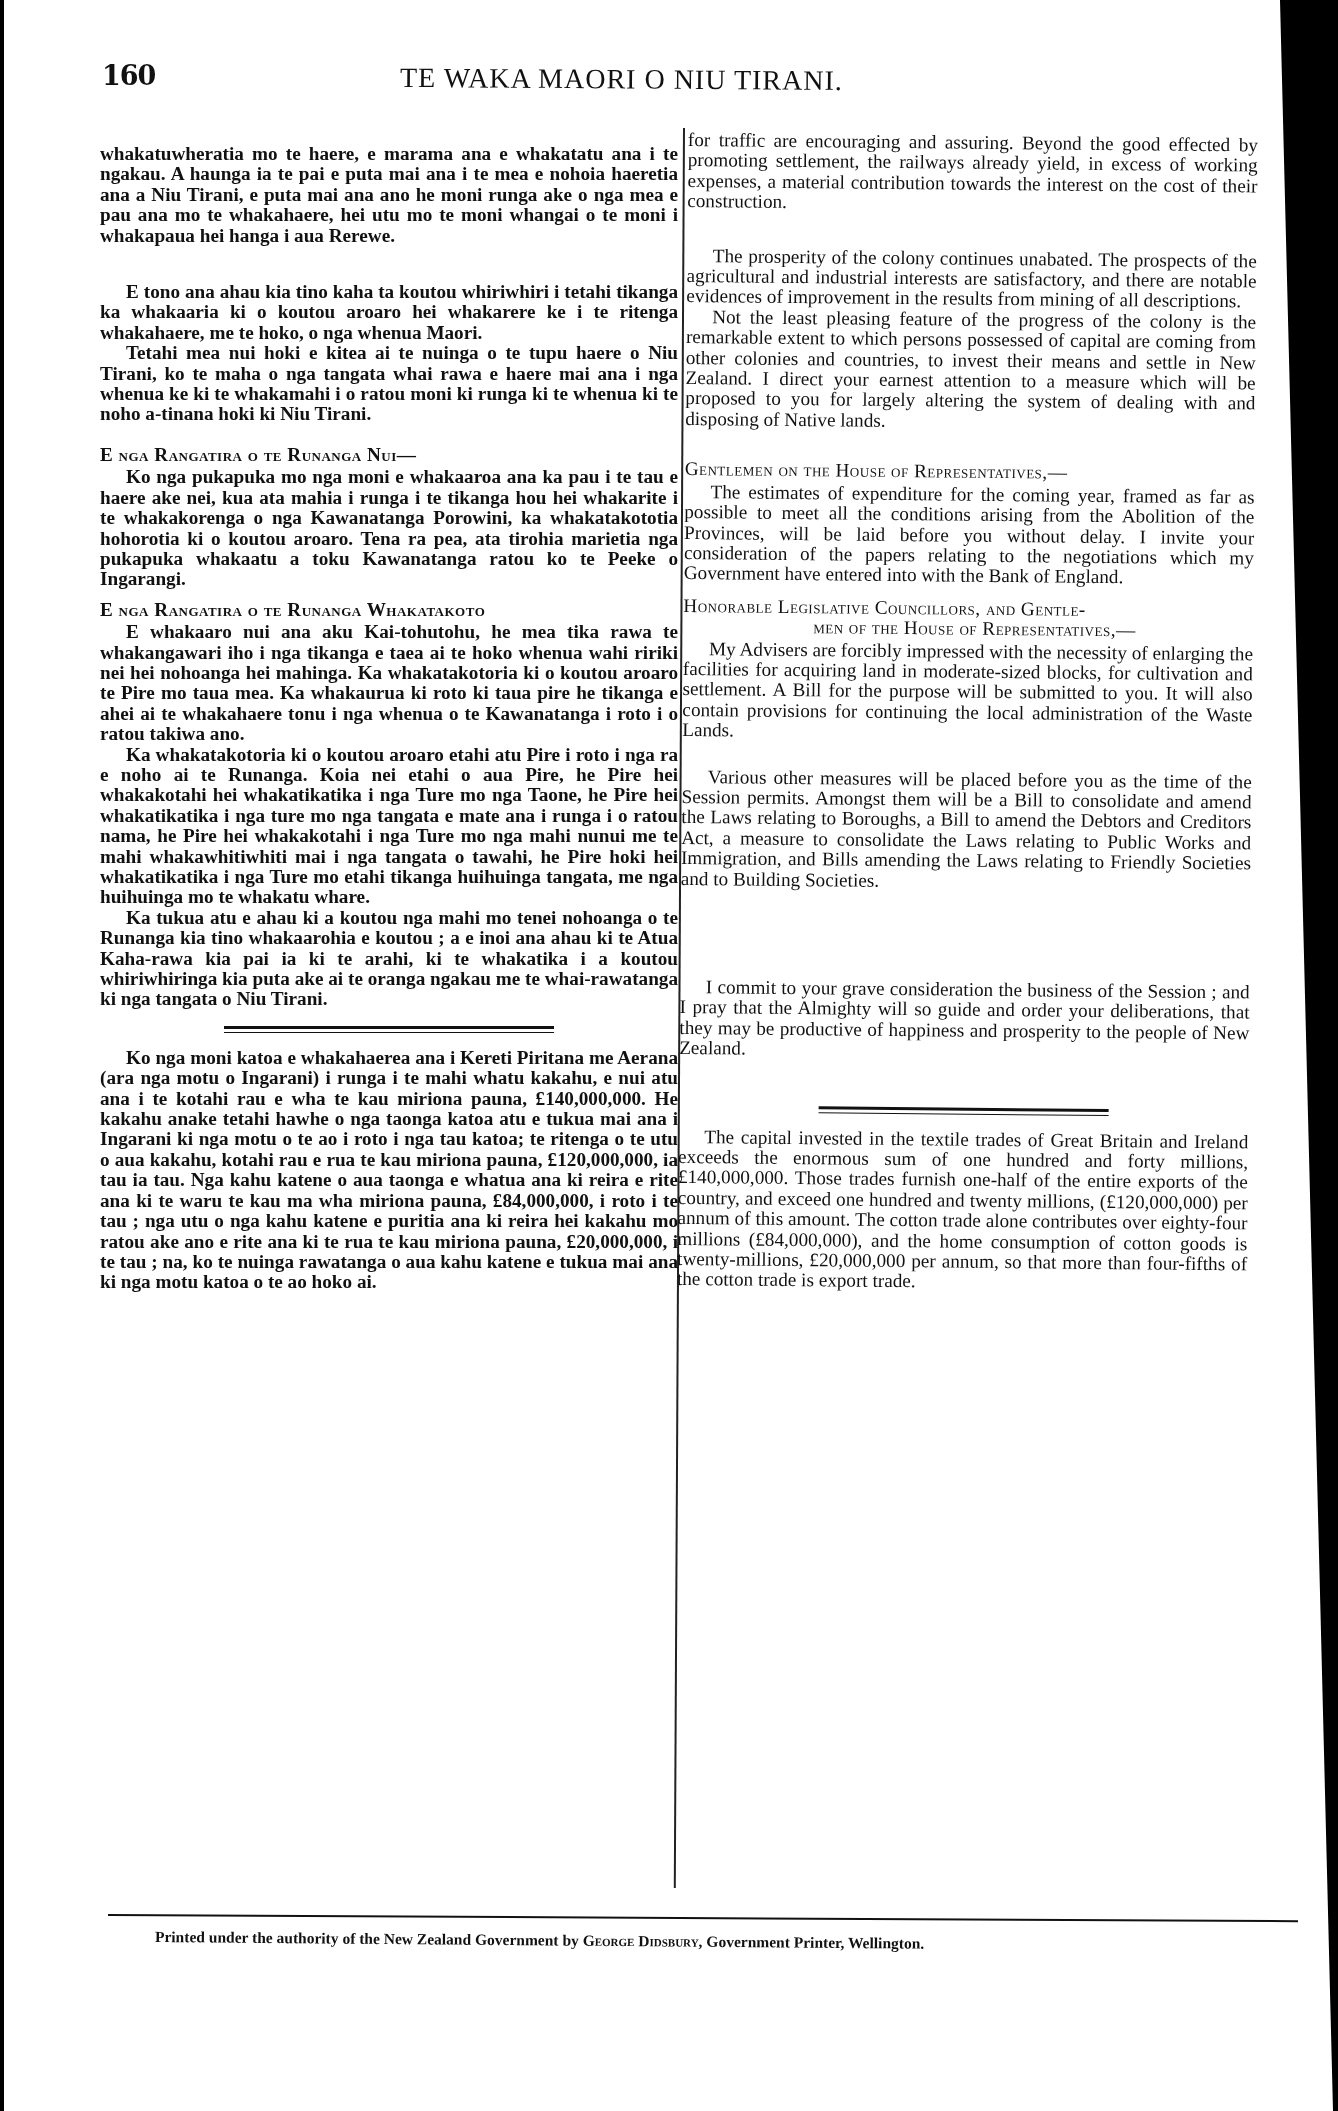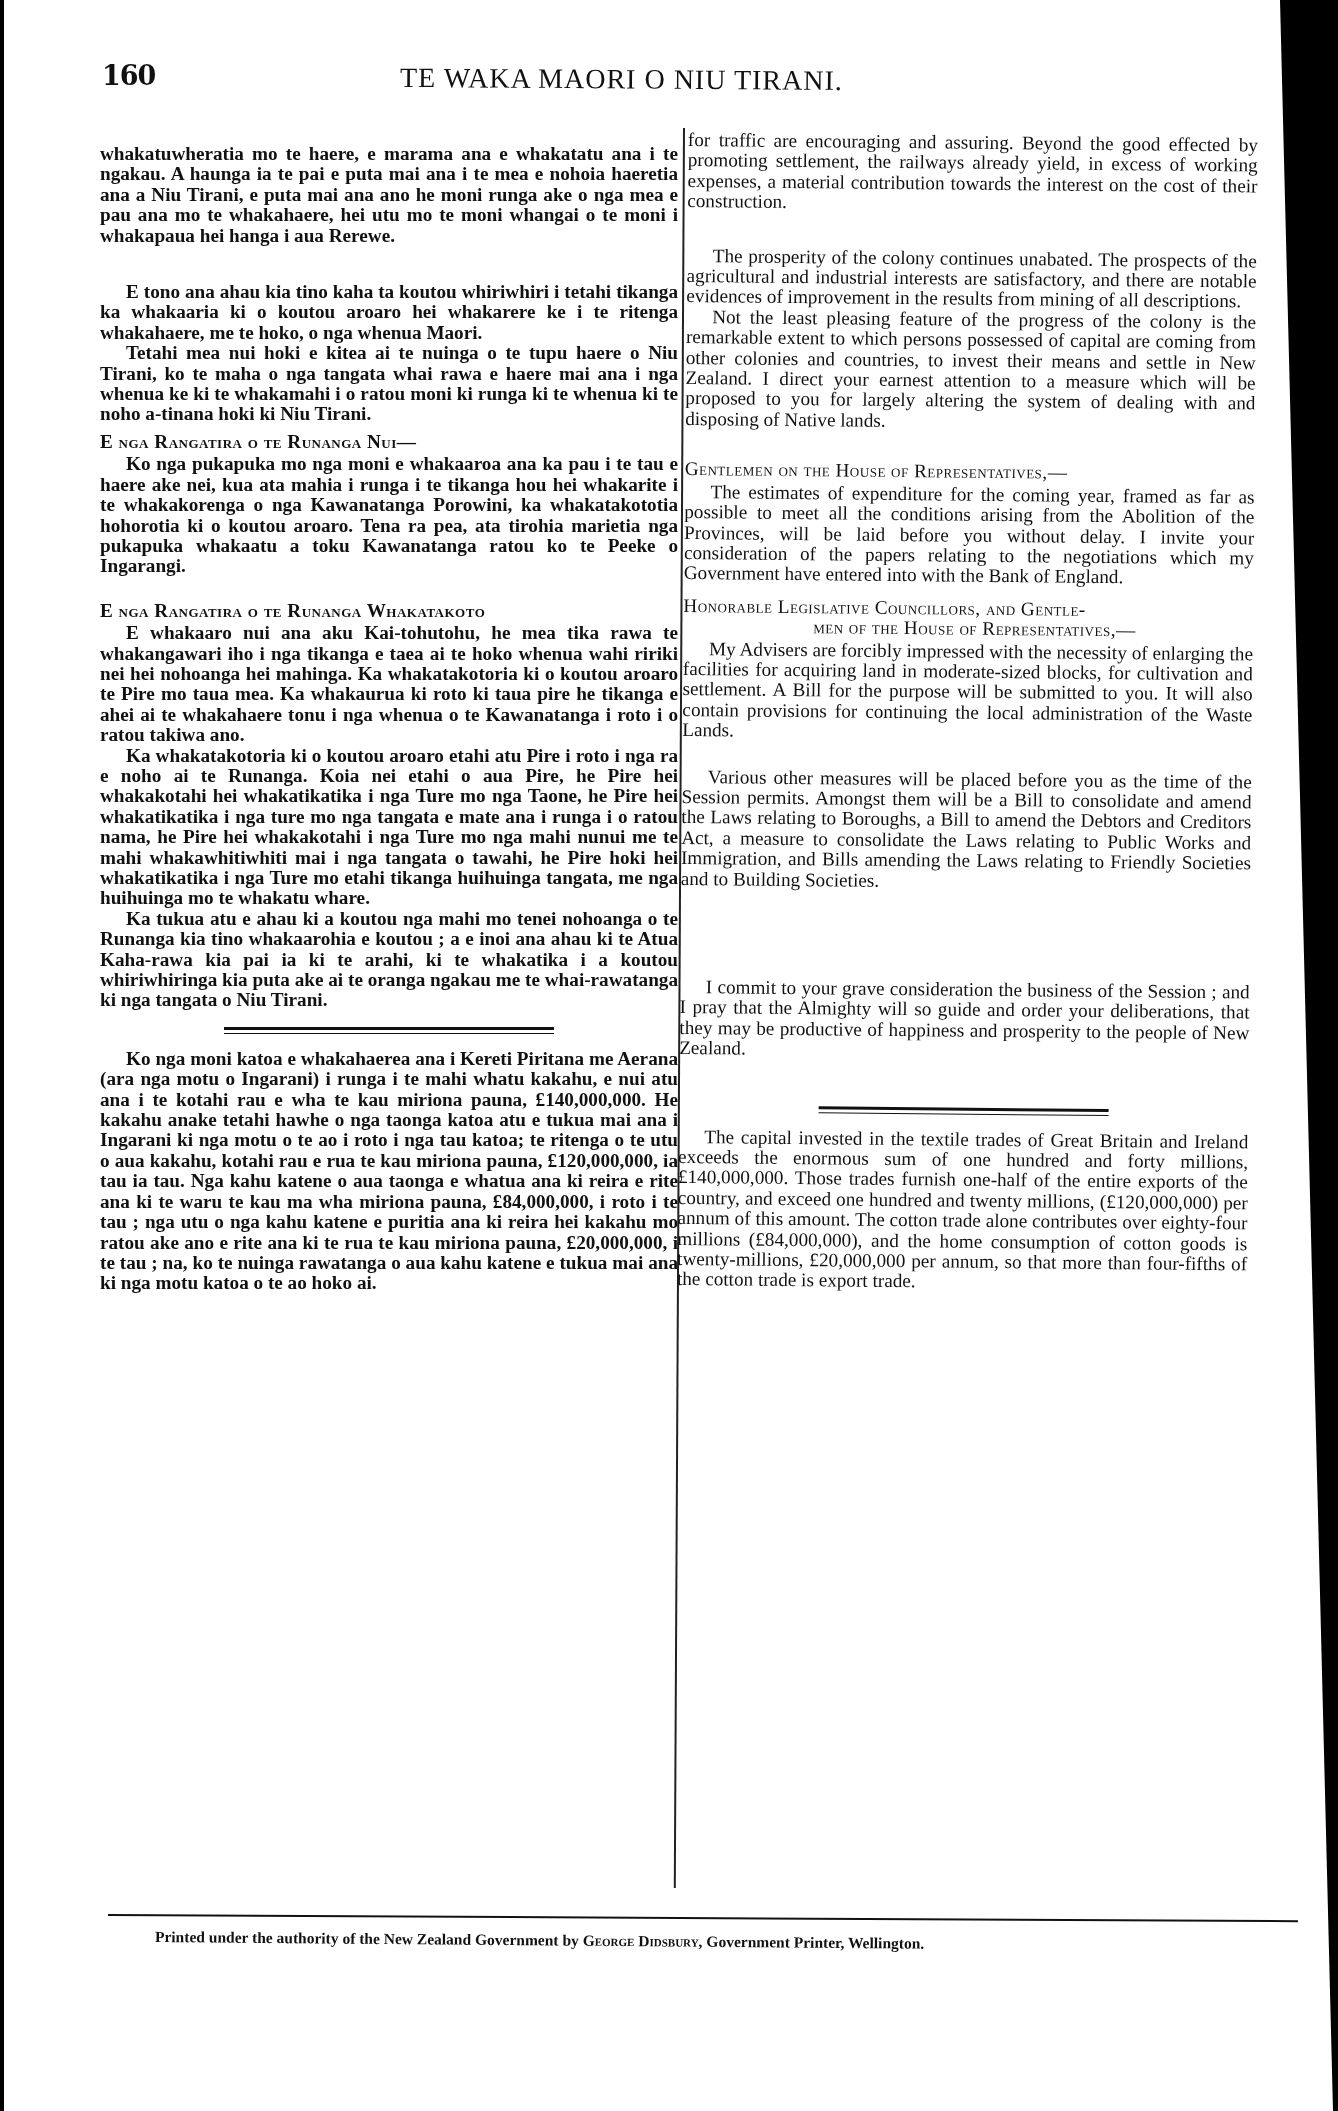--- a/index.html
+++ b/index.html
@@ -40,23 +40,23 @@
 <div class="page-no">160</div>
 <div class="title">TE WAKA MAORI O NIU TIRANI.</div>
 
 <div class="divider"></div>
 
 <div class="col left">
   <p class="noindent">whakatuwheratia mo te haere, e marama ana e whakatatu ana i te ngakau.   A haunga ia te pai e puta mai ana i te mea e nohoia haeretia ana a Niu Tirani, e puta mai ana ano he moni runga ake o nga mea e pau ana mo te whakahaere, hei utu mo te moni whangai o te moni i whakapaua hei hanga i aua Rerewe.</p>
   <div class="gap-lg" style="height:36px"></div>
   <p>E tono ana ahau kia tino kaha ta koutou whiriwhiri i tetahi tikanga ka whakaaria ki o koutou aroaro hei whakarere ke i te ritenga whakahaere, me te hoko, o nga whenua Maori.</p>
   <p>Tetahi mea nui hoki e kitea ai te nuinga o te tupu haere o Niu Tirani, ko te maha o nga tangata whai rawa e haere mai ana i nga whenua ke ki te whakamahi i o ratou moni ki runga ki te whenua ki te noho a-tinana hoki ki Niu Tirani.</p>
-  <div class="heading" style="margin-top:7px">E nga Rangatira o te Runanga Nui—</div>
+  <div class="heading" style="margin-top:20px">E nga Rangatira o te Runanga Nui—</div>
   <p>Ko nga pukapuka mo nga moni e whakaaroa ana ka pau i te tau e haere ake nei, kua ata mahia i runga i te tikanga hou hei whakarite i te whakakorenga o nga Kawanatanga Porowini, ka whakatakototia hohorotia ki o koutou aroaro.  Tena ra pea, ata tirohia marietia nga pukapuka whakaatu a toku Kawanatanga ratou ko te Peeke o Ingarangi.</p>
-  <div class="heading" style="margin-top:24px;text-align:justify">
+  <div class="heading" style="margin-top:10px;text-align:justify">
     <span>E nga Rangatira o te Runanga Whakatakoto</span>
   </div>
   <p>E whakaaro nui ana aku Kai-tohutohu, he mea tika rawa te whakangawari iho i nga tikanga e taea ai te hoko whenua wahi ririki nei hei nohoanga hei mahinga.  Ka whakatakotoria ki o koutou aroaro te Pire mo taua mea.  Ka whakaurua ki roto ki taua pire he tikanga e ahei ai te whakahaere tonu i nga whenua o te Kawanatanga i roto i o ratou takiwa ano.</p>
   <p>Ka whakatakotoria ki o koutou aroaro etahi atu Pire i roto i nga ra e noho ai te Runanga.  Koia nei etahi o aua Pire, he Pire hei whakakotahi hei whakatikatika i nga Ture mo nga Taone, he Pire hei whakatikatika i nga ture mo nga tangata e mate ana i runga i o ratou nama, he Pire hei whakakotahi i nga Ture mo nga mahi nunui me te mahi whakawhitiwhiti mai i nga tangata o tawahi, he Pire hoki hei whakatikatika i nga Ture mo etahi tikanga huihuinga tangata, me nga huihuinga mo te whakatu whare.</p>
   <p>Ka tukua atu e ahau ki a koutou nga mahi mo tenei nohoanga o te Runanga kia tino whakaarohia e koutou ; a e inoi ana ahau ki te Atua Kaha-rawa kia pai ia ki te arahi, ki te whakatika i a koutou whiriwhiringa kia puta ake ai te oranga ngakau me te whai-rawatanga ki nga tangata o Niu Tirani.</p>
   <div class="rule-double"></div>
   <p>Ko nga moni katoa e whakahaerea ana i Kereti Piritana me Aerana (ara nga motu o Ingarani) i runga i te mahi whatu kakahu, e nui atu ana i te kotahi rau e wha te kau miriona pauna, £140,000,000. He kakahu anake tetahi hawhe o nga taonga katoa atu e tukua mai ana i Ingarani ki nga motu o te ao i roto i nga tau katoa; te ritenga o te utu o aua kakahu, kotahi rau e rua te kau miriona pauna, £120,000,000, ia tau ia tau.  Nga kahu katene o aua taonga e whatua ana ki reira e rite ana ki te waru te kau ma wha miriona pauna, £84,000,000, i roto i te tau ; nga utu o nga kahu katene e puritia ana ki reira hei kakahu mo ratou ake ano e rite ana ki te rua te kau miriona pauna, £20,000,000, i te tau ; na, ko te nuinga rawatanga o aua kahu katene e tukua mai ana ki nga motu katoa o te ao hoko ai.</p>
 </div>
 
 <div class="col right">

